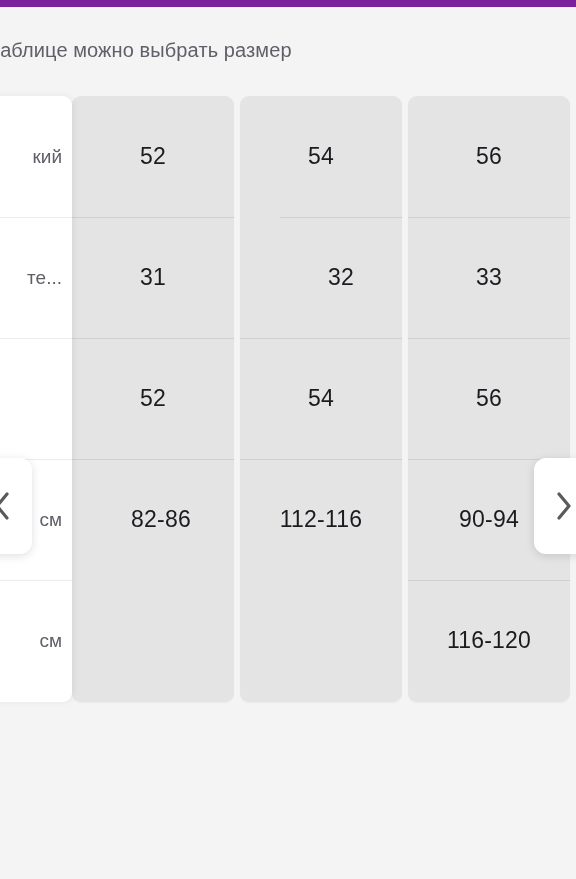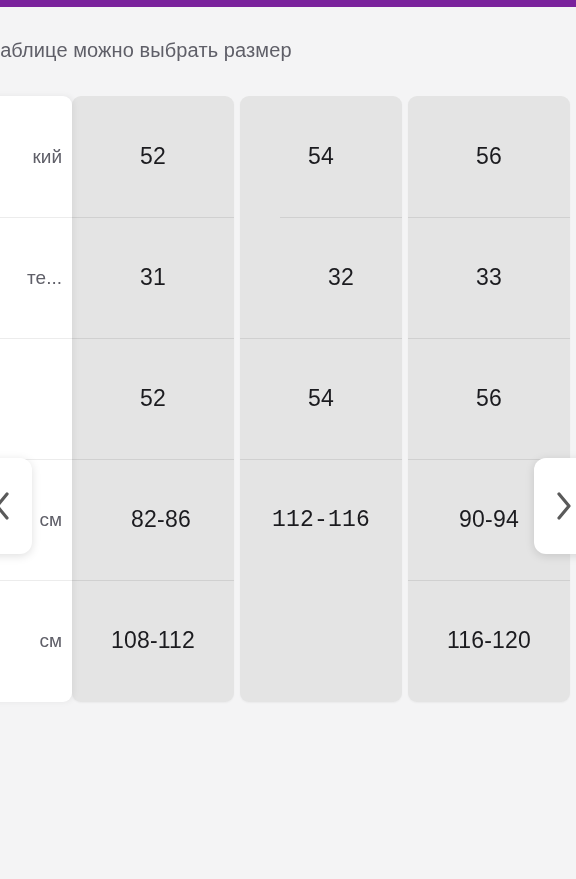--- a/index.html
+++ b/index.html
@@ -152,28 +152,27 @@
 
 <div id="size-table">
 
   <div class="value-columns">
 
     <div class="value-col" style="background: rgb(228, 228, 228);">
       <div class="value-cell" style="color: rgb(27, 27, 31);">52</div>
       <div class="value-cell" style="color: rgb(27, 27, 31);">31</div>
       <div class="value-cell" style="color: rgb(27, 27, 31);">52</div>
       <div class="value-cell" style="color: rgb(27, 27, 31); padding-left: 16px;">82-86</div>
-      <div class="value-cell" style="color: rgb(27, 27, 31);">108-112</div>
     </div>
 
     <div class="value-col" style="background: rgb(228, 228, 228);">
       <div class="value-cell" style="color: rgb(27, 27, 31);">54</div>
       <div class="value-cell" style="color: rgb(27, 27, 31); margin-left: 40px;">32</div>
       <div class="value-cell" style="color: rgb(27, 27, 31);">54</div>
-      <div class="value-cell" style="color: rgb(27, 27, 31); font-family: Liberation Mono, monospace;">112-116</div>
+      <div class="value-cell" style="color: rgb(27, 27, 31);">112-116</div>
     </div>
 
     <div class="value-col" style="background: rgb(228, 228, 228);">
       <div class="value-cell" style="color: rgb(27, 27, 31);">56</div>
       <div class="value-cell" style="color: rgb(27, 27, 31);">33</div>
       <div class="value-cell" style="color: rgb(27, 27, 31);">56</div>
       <div class="value-cell" style="color: rgb(27, 27, 31);">90-94</div>
       <div class="value-cell" style="color: rgb(27, 27, 31);">116-120</div>
     </div>
 

